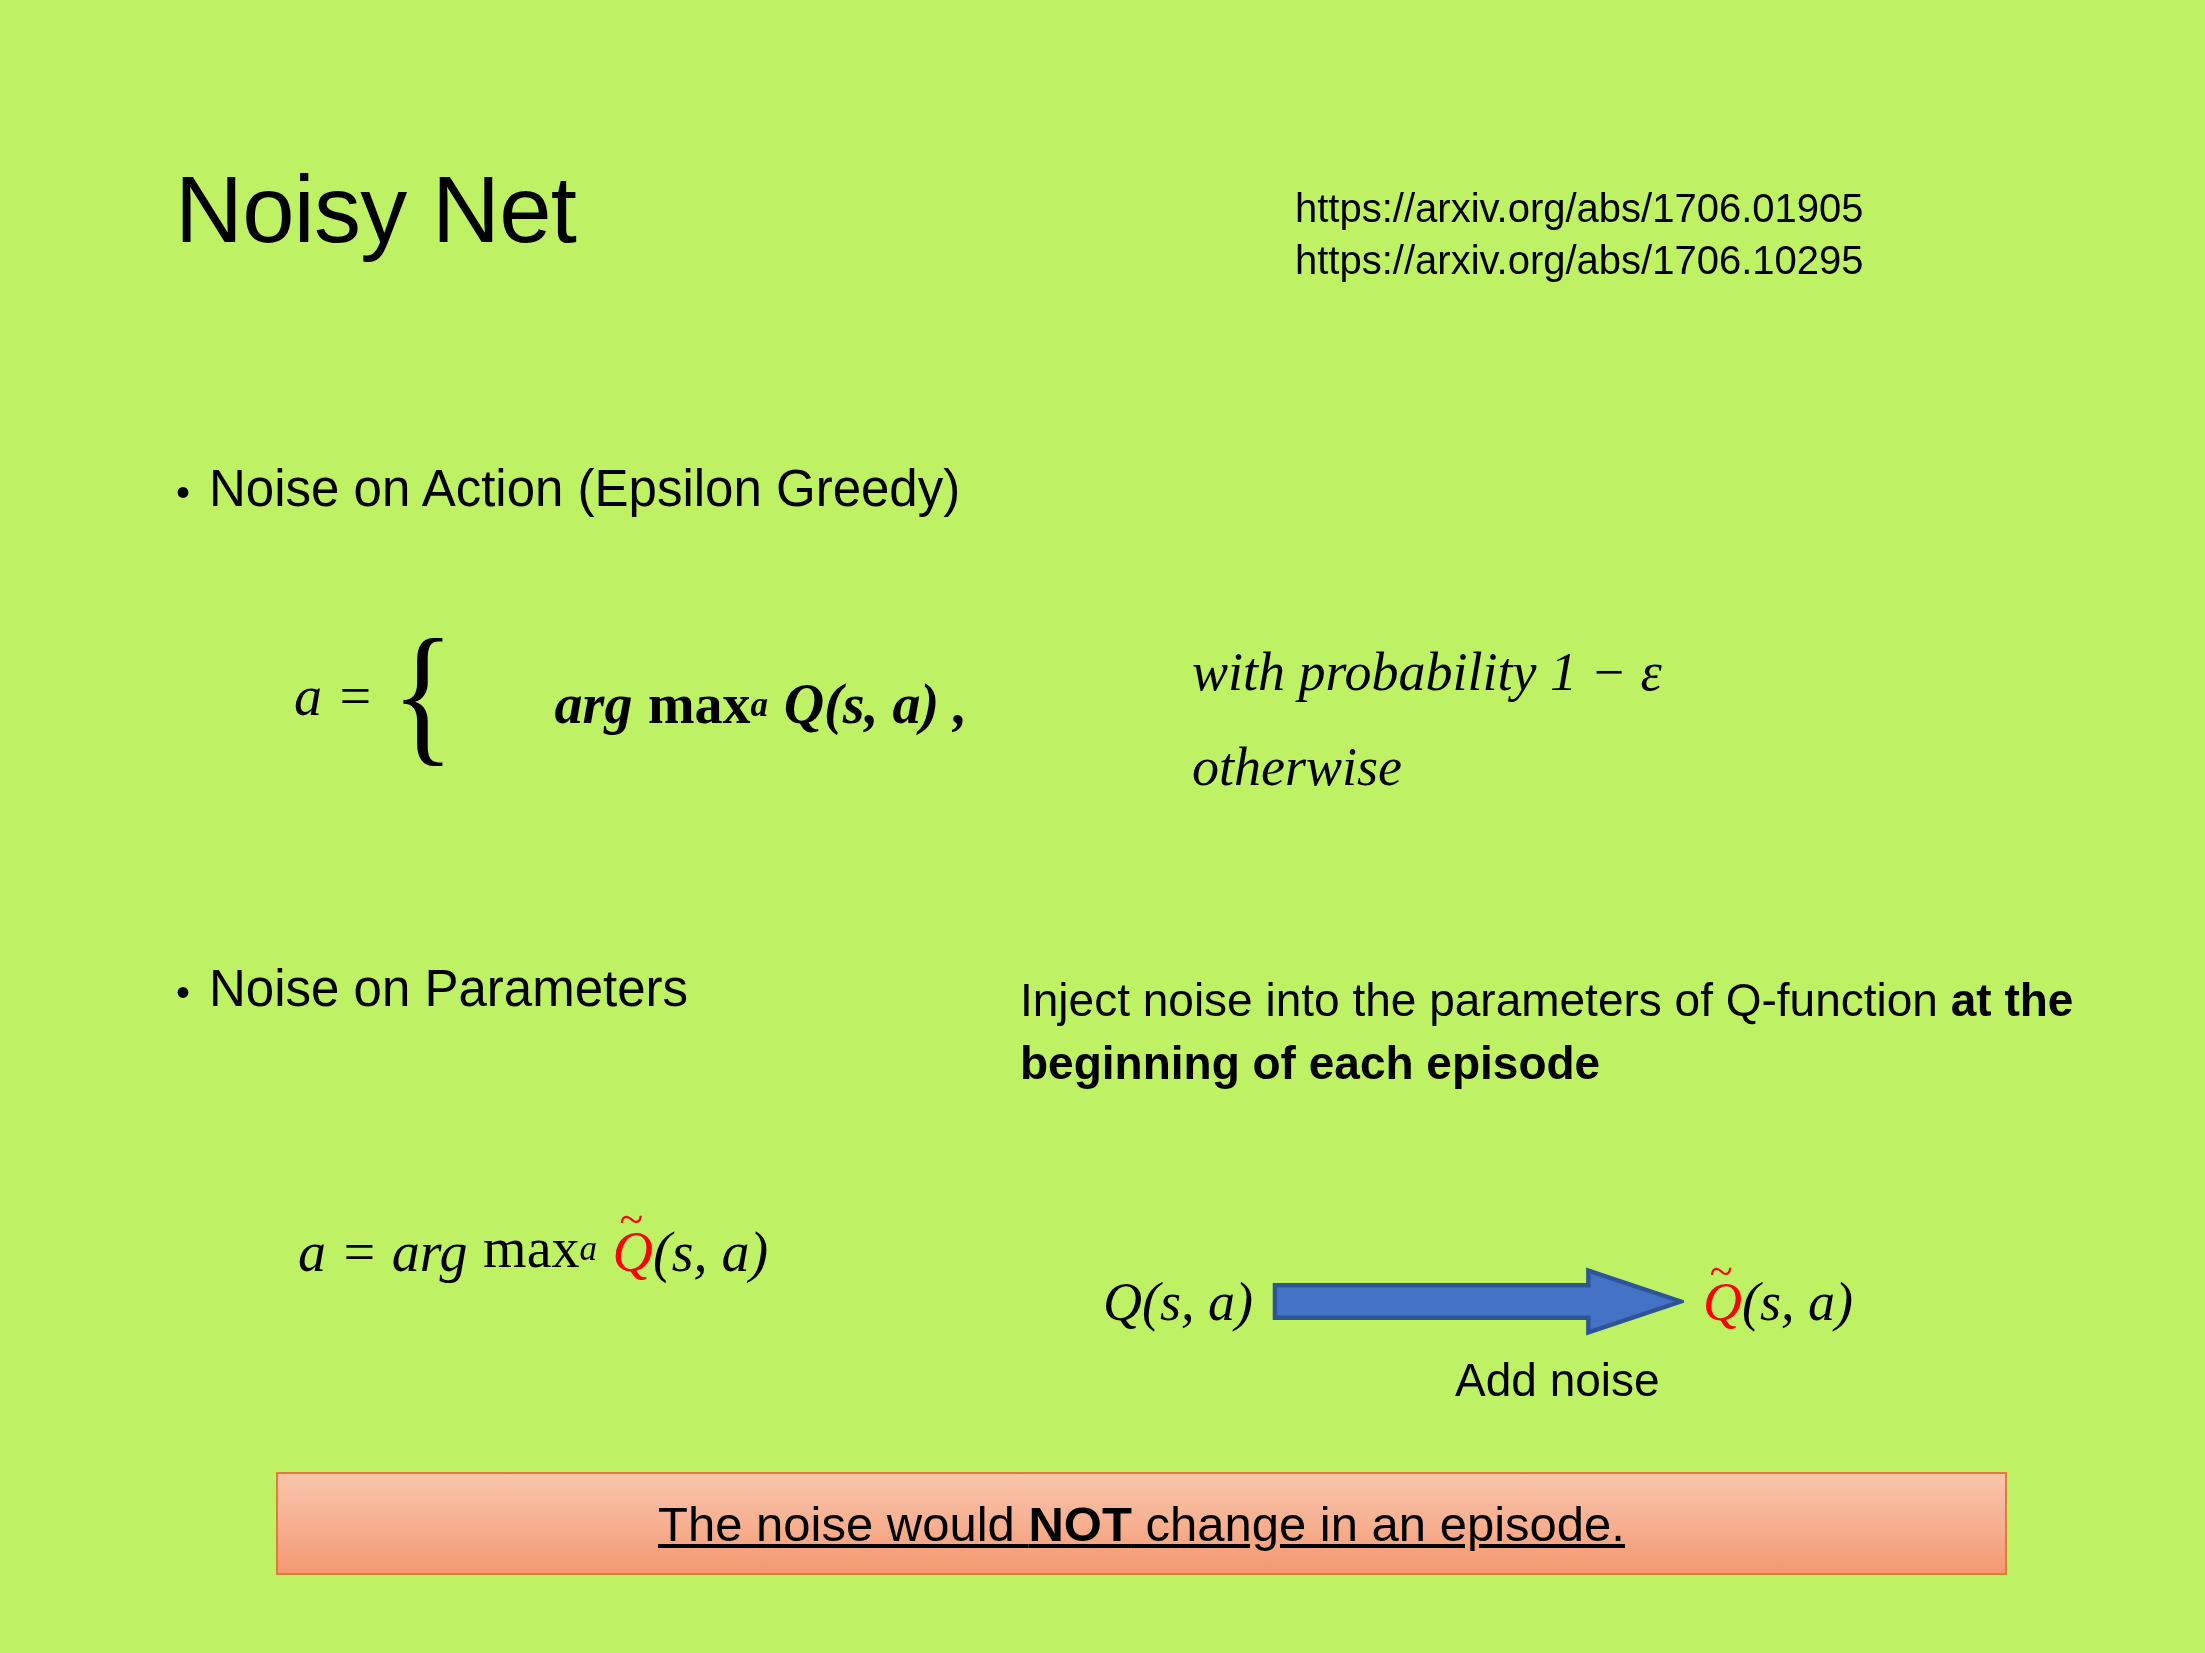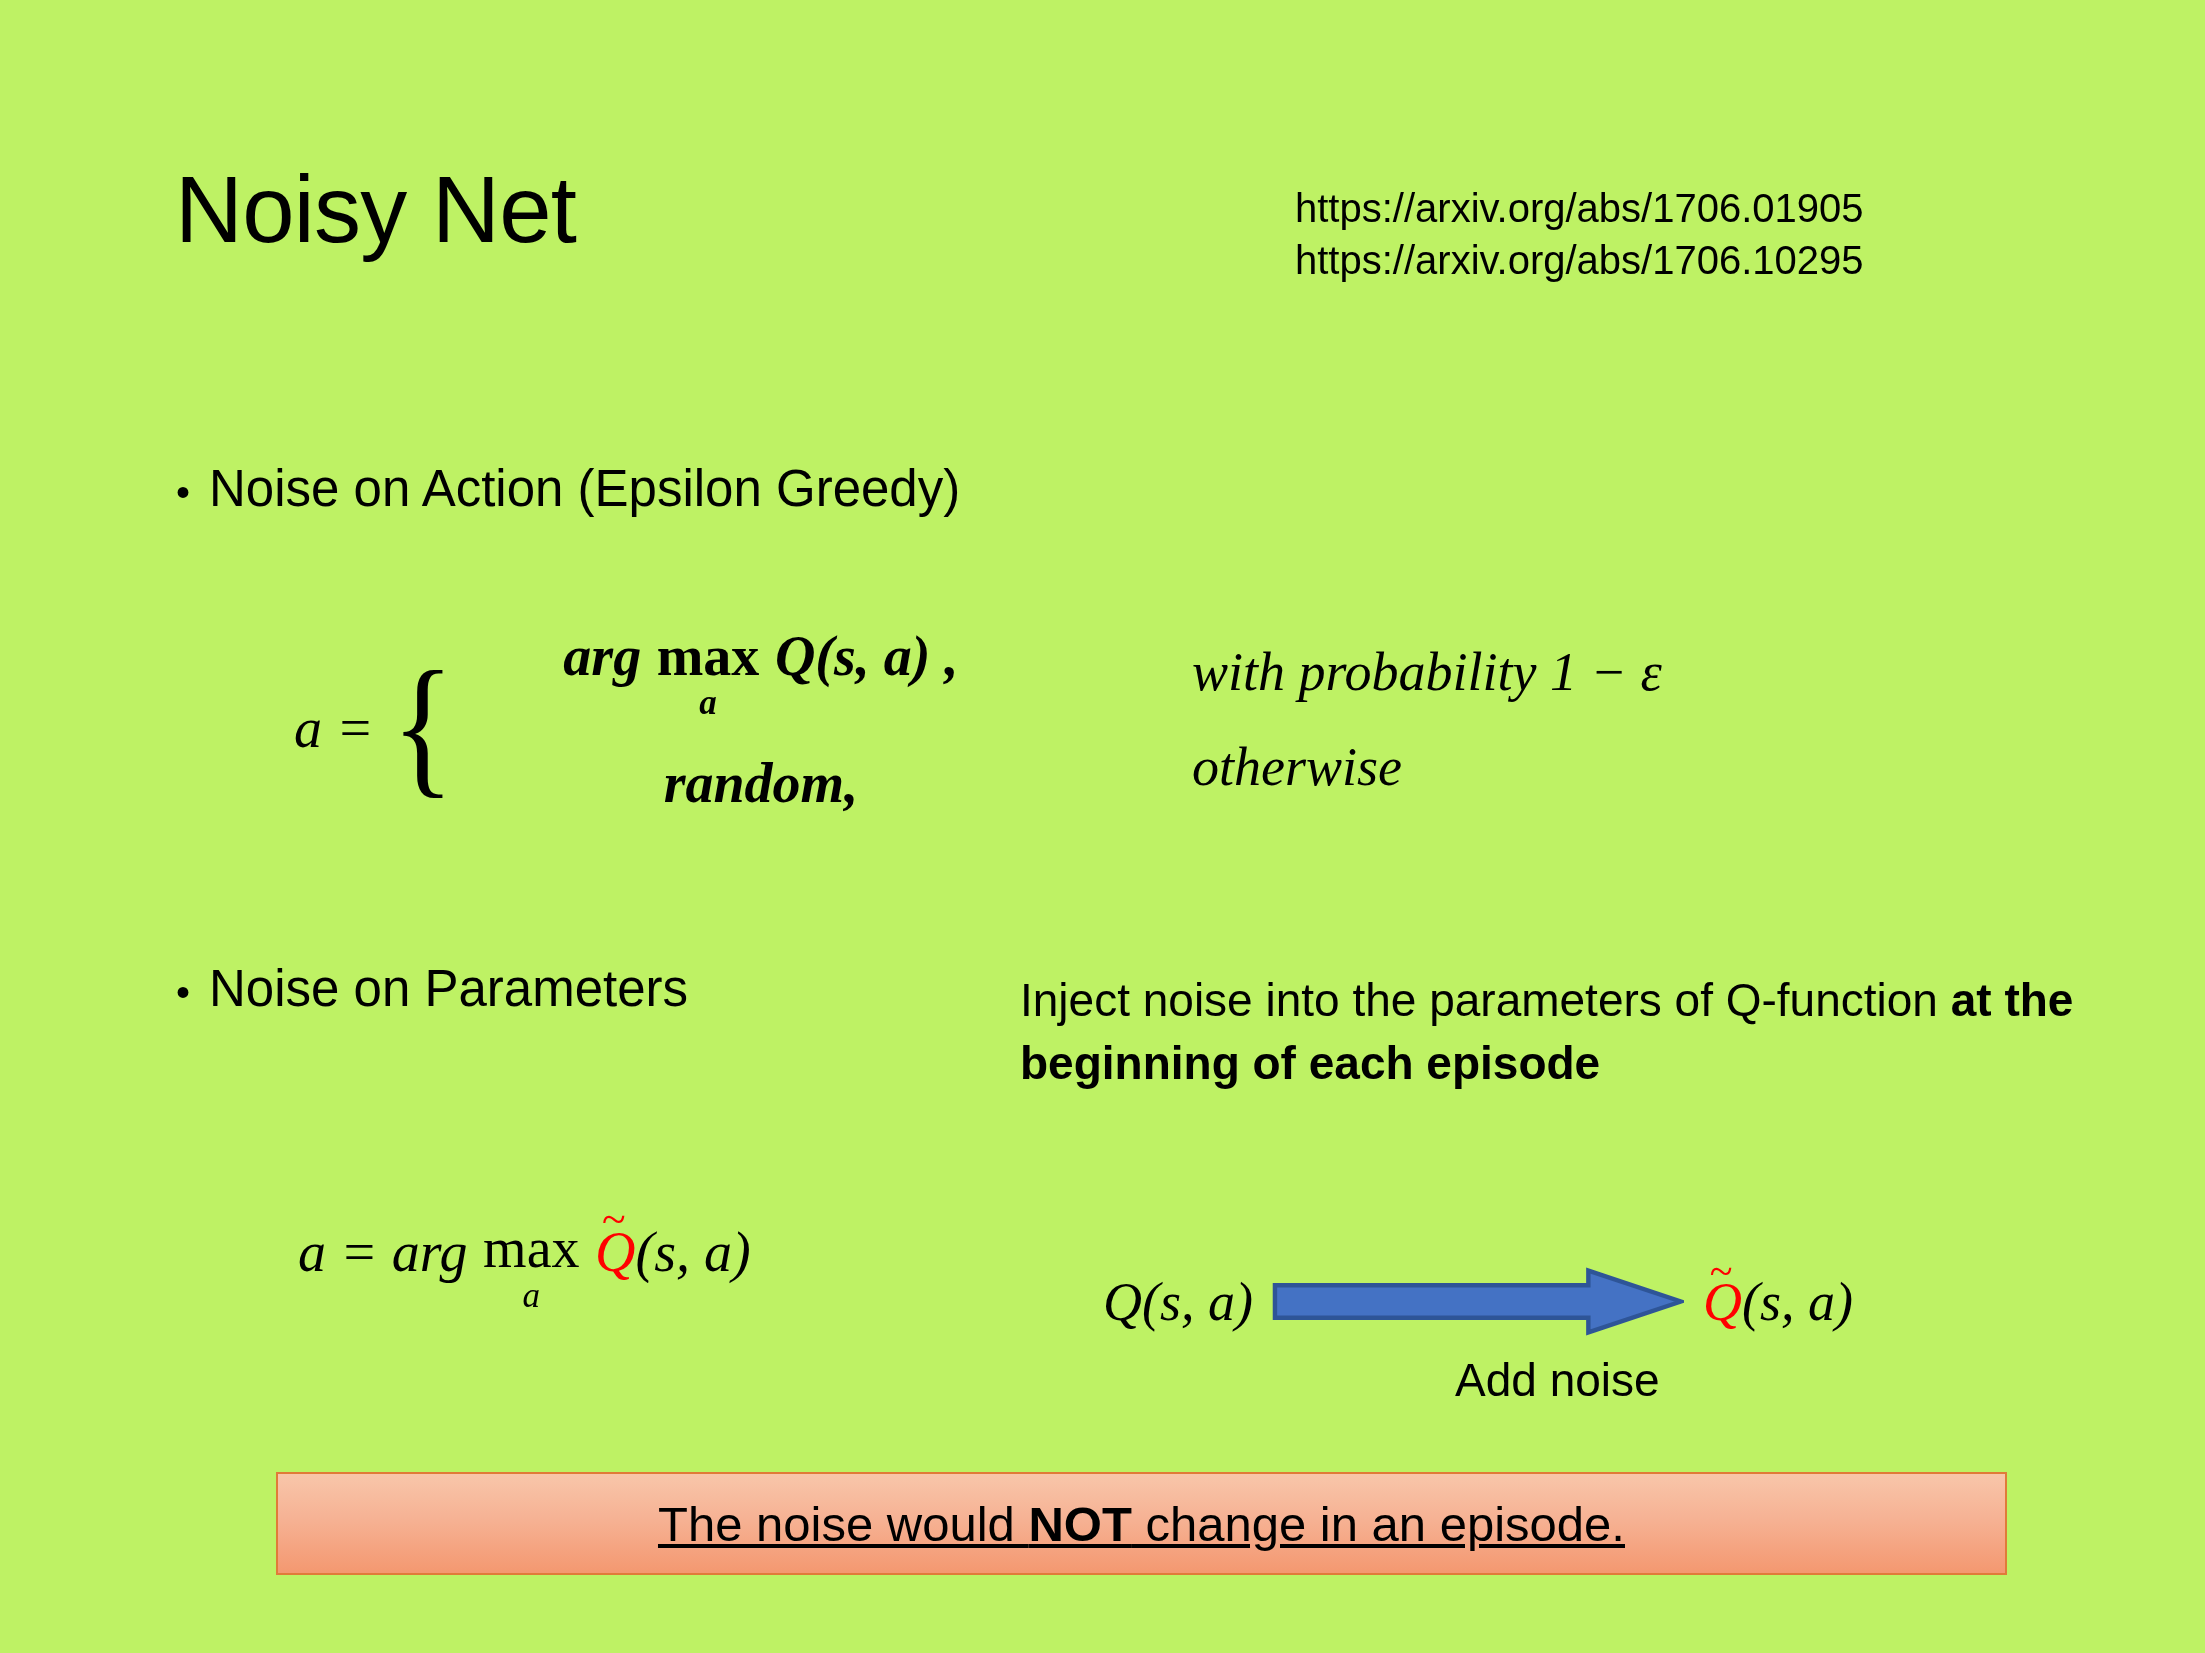--- a/index.html
+++ b/index.html
@@ -113,21 +113,21 @@
   .case-body {
     width: 588px;
     text-align: center;
     font-size: 56px;
     white-space: nowrap;
     position: relative;
   }
 
   .argmax {
     display: inline-flex;
-    flex-direction: column;
+    flex-direction: row;
     align-items: center;
     vertical-align: baseline;
     position: relative;
     top: 0;
   }
   .argmax .op {
     font-family: "Liberation Serif", serif;
     font-style: normal;
     font-size: 56px;
     line-height: 1;
@@ -268,25 +268,20 @@
         <div class="case-body">
           <span class="math">arg</span>
           <span class="argmax">
             <span class="op">max</span>
             <span class="sub">a</span>
           </span>
           <span class="math">Q(s, a) ,</span>
         </div>
       </div>
 
-      <div class="case-row">
-        <div class="case-body">
-          <span class="math">random,</span>
-        </div>
-      </div>
 
     </div>
   </div>
 
   <div class="cond-col">
     <div class="cond-row math">with probability 1 − ε</div>
     <div class="cond-row math">otherwise</div>
   </div>
 
   <div class="bullet bullet-params">

